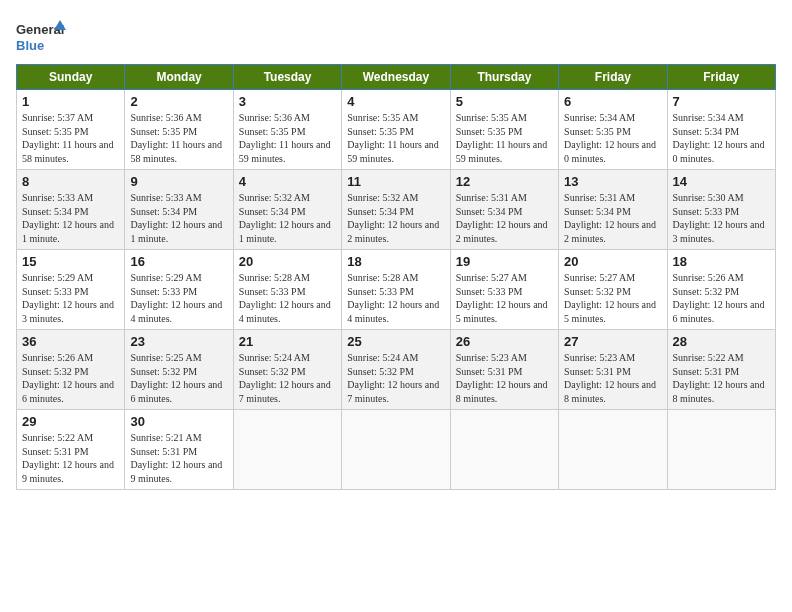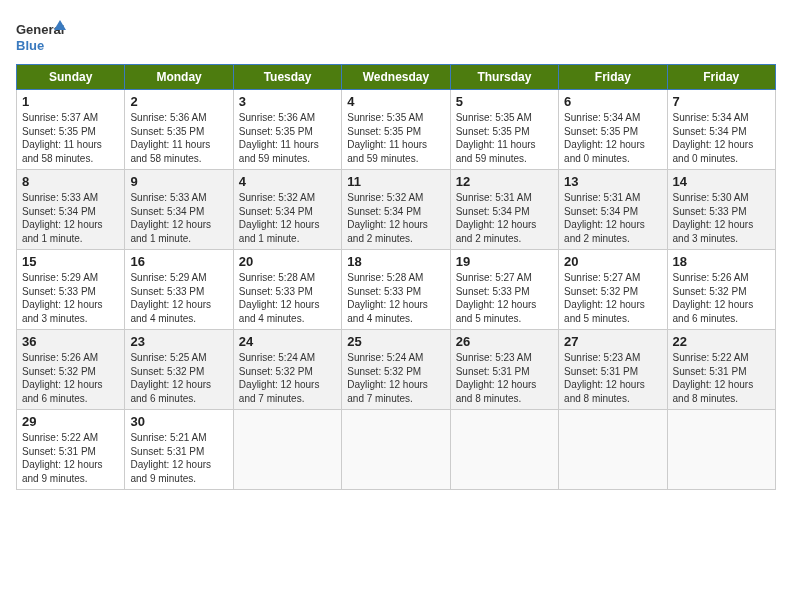--- a/index.html
+++ b/index.html
@@ -62,20 +62,21 @@
       font-size: 13px;
       font-weight: bold;
       color: #222;
       display: block;
       margin-bottom: 2px;
     }
     .day-info {
       color: #333;
       line-height: 1.35;
       font-size: 10px;
+      font-family: Liberation Serif, serif;
     }
     .empty-cell {
       background: #f9f9f9 !important;
     }
   </style>
 </head>
 <body>
 
 <div class="header">
   <div class="logo">
@@ -289,21 +290,21 @@
       </td>
         <td>
         <span class="day-number">23</span>
         <div class="day-info">
           Sunrise: 5:25 AM<br>
           Sunset: 5:32 PM<br>
           Daylight: 12 hours and 6 minutes.
         </div>
       </td>
         <td>
-        <span class="day-number">24</span>
+        <span class="day-number">21</span>
         <div class="day-info">
           Sunrise: 5:24 AM<br>
           Sunset: 5:32 PM<br>
           Daylight: 12 hours and 7 minutes.
         </div>
       </td>
         <td>
         <span class="day-number">25</span>
         <div class="day-info">
           Sunrise: 5:24 AM<br>
@@ -321,21 +322,21 @@
       </td>
         <td>
         <span class="day-number">27</span>
         <div class="day-info">
           Sunrise: 5:23 AM<br>
           Sunset: 5:31 PM<br>
           Daylight: 12 hours and 8 minutes.
         </div>
       </td>
         <td>
-        <span class="day-number">22</span>
+        <span class="day-number">28</span>
         <div class="day-info">
           Sunrise: 5:22 AM<br>
           Sunset: 5:31 PM<br>
           Daylight: 12 hours and 8 minutes.
         </div>
       </td>
       </tr>
       <tr>
         <td>
         <span class="day-number">29</span>

